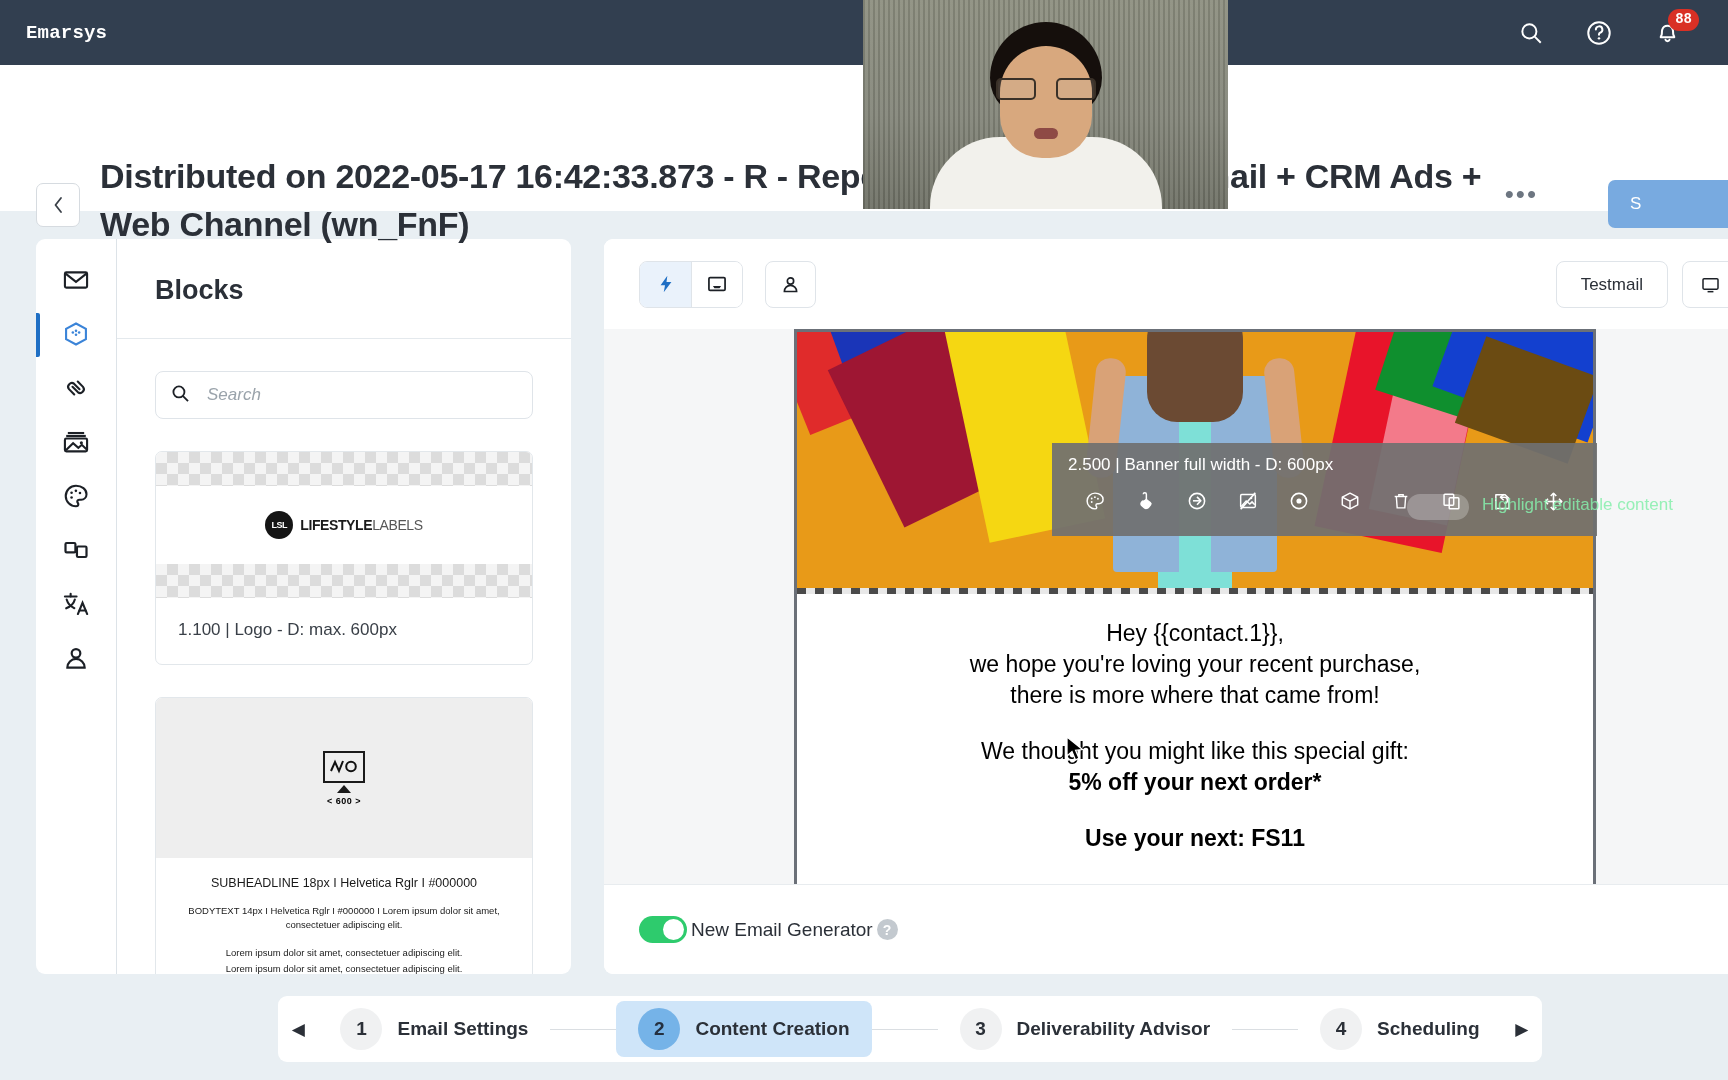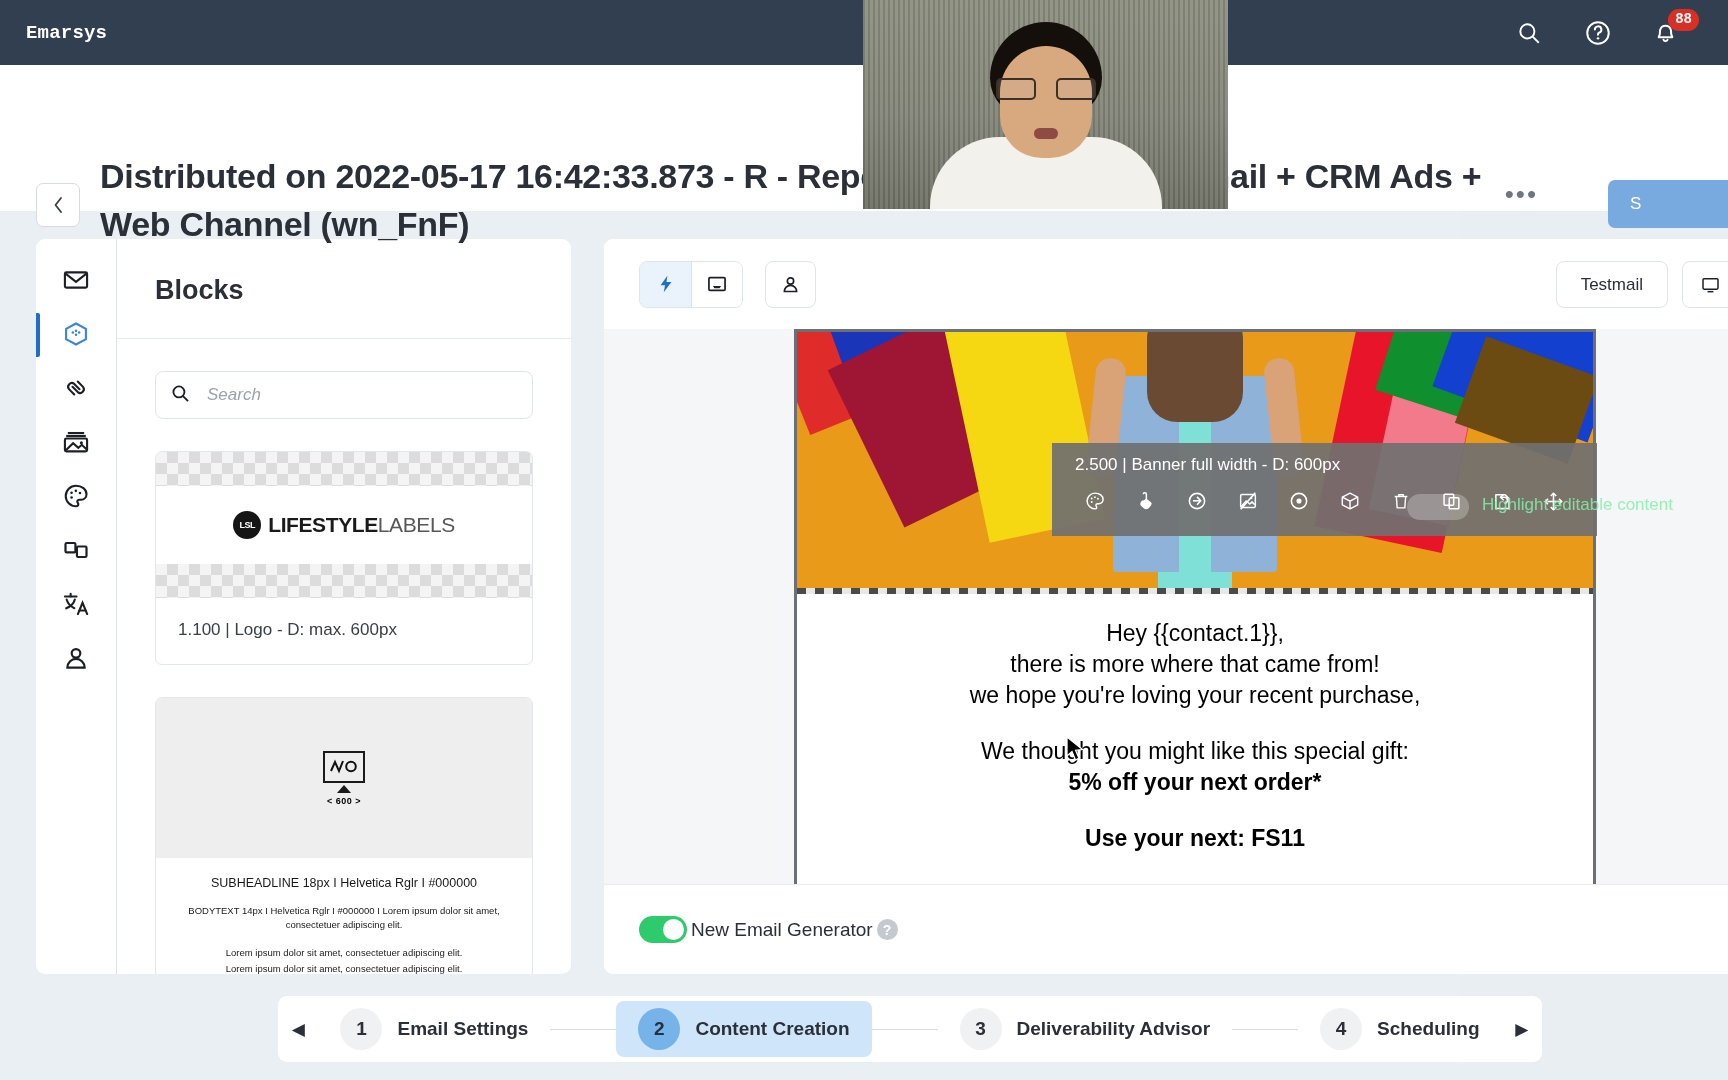--- a/index.html
+++ b/index.html
@@ -15,21 +15,21 @@
     position:absolute; left:0; top:0; width:1728px; height:65px;
     background:#323f50; display:flex; align-items:center; z-index:5;font-family:Liberation Mono, monospace;
   }
   #brand{
     color:#ffffff; font-size:19px; font-weight:bold; margin-left:26px;
     letter-spacing:.2px;
   }
   #topnav-right{
     margin-left:auto; display:flex; align-items:center; gap:38px; margin-right:46px;
   }
-  .nav-ico{ position:relative; cursor:pointer; display:flex; align-items:center; justify-content:flex-start; width:30px; height:30px; }
+  .nav-ico{ position:relative; cursor:pointer; display:flex; align-items:center; justify-content:center; width:30px; height:30px; }
   .badge{
     position:absolute; top:-9px; right:-17px; background:#d93025; color:#fff;
     font-size:14px; font-weight:bold; border-radius:12px; padding:1px 7px 2px 7px;
     min-width:29px; text-align:center; line-height:19px;
   }
 
   
   #header{
     position:absolute; left:0; top:65px; width:1728px; height:146px;
     background:#ffffff; z-index:2;
@@ -109,21 +109,21 @@
     background-color:#f4f4f4;
   }
   .logo-strip{
     height:78px; background:#fff; display:flex; align-items:center; justify-content:center;
   }
   .logo-mark{
     width:28px; height:28px; border-radius:50%; background:#151515; margin-right:7px;
     display:flex; align-items:center; justify-content:center;
   }
   .logo-mark span{ color:#fff; font-size:9px; font-weight:bold; letter-spacing:-.5px; }
-  .logo-txt{ font-size:21px; letter-spacing:-.4px; }
+  .logo-txt{ font-size:14px; letter-spacing:-.4px; }
   .logo-txt b{ color:#1a1a1a; font-weight:bold; }
   .logo-txt i{ color:#575757; font-style:normal; font-weight:normal; }
   .block-label{
     font-size:17px; color:#3a4048; padding:22px 0 24px 22px;
   }
   .ph-area{
     height:160px; background:#eeeeee; display:flex; flex-direction:column;
     align-items:center; justify-content:center;
   }
   .ph-icon-box{
@@ -226,21 +226,21 @@
     font-size:14px; font-weight:bold; display:flex; align-items:center; justify-content:center;
     cursor:pointer;
   }
 
   
   #float-toolbar{
     position:absolute; left:1052px; top:232px; width:545px; height:93px;
     background:rgba(112,112,112,.93); z-index:7; color:#fff;
   }
   #float-title{
-    font-size:17px; padding:12px 0 0 23px; color:#fff;
+    font-size:17px; padding:12px 0 0 16px; color:#fff;
   }
   #float-icons{
     display:flex; align-items:center; gap:0; padding:6px 18px 0 18px;
   }
   .fi{ width:54px; height:40px; display:flex; align-items:center; justify-content:center; cursor:pointer; }
   #hl-pill{
     position:absolute; left:355px; top:51px; width:62px; height:26px; border-radius:13px;
     background:rgba(255,255,255,.25);
   }
   #hl-text{
@@ -533,22 +533,22 @@
             <div style="position:absolute;left:50%;top:0;transform:translateX(-50%);width:96px;height:130px;background:#6b4a33;border-radius:48px 48px 30px 30px;"></div>
             <div style="position:absolute;left:-16px;top:66px;width:30px;height:120px;background:#d9a277;border-radius:14px;transform:rotate(6deg);"></div>
             <div style="position:absolute;right:-16px;top:66px;width:30px;height:120px;background:#d9a277;border-radius:14px;transform:rotate(-6deg);"></div>
           </div>
 
           <div id="banner-dash"></div>
         </div>
 
         <div id="mail-body">
             <div>Hey {{contact.1}},</div>
+            <div>we hope you're loving your recent purchase,</div>
             <div>there is more where that came from!</div>
-            <div>we hope you're loving your recent purchase,</div>
             <div class="gap"></div>
             <div>We thought you might like this special gift:</div>
             <div><b>5% off your next order*</b></div>
             <div class="gap"></div>
             <div><b>Use your next: FS11</b></div>
             <div class="gap"></div>
             <div>Happy shopping!</div>
           </div>
       </div>
     </div>

